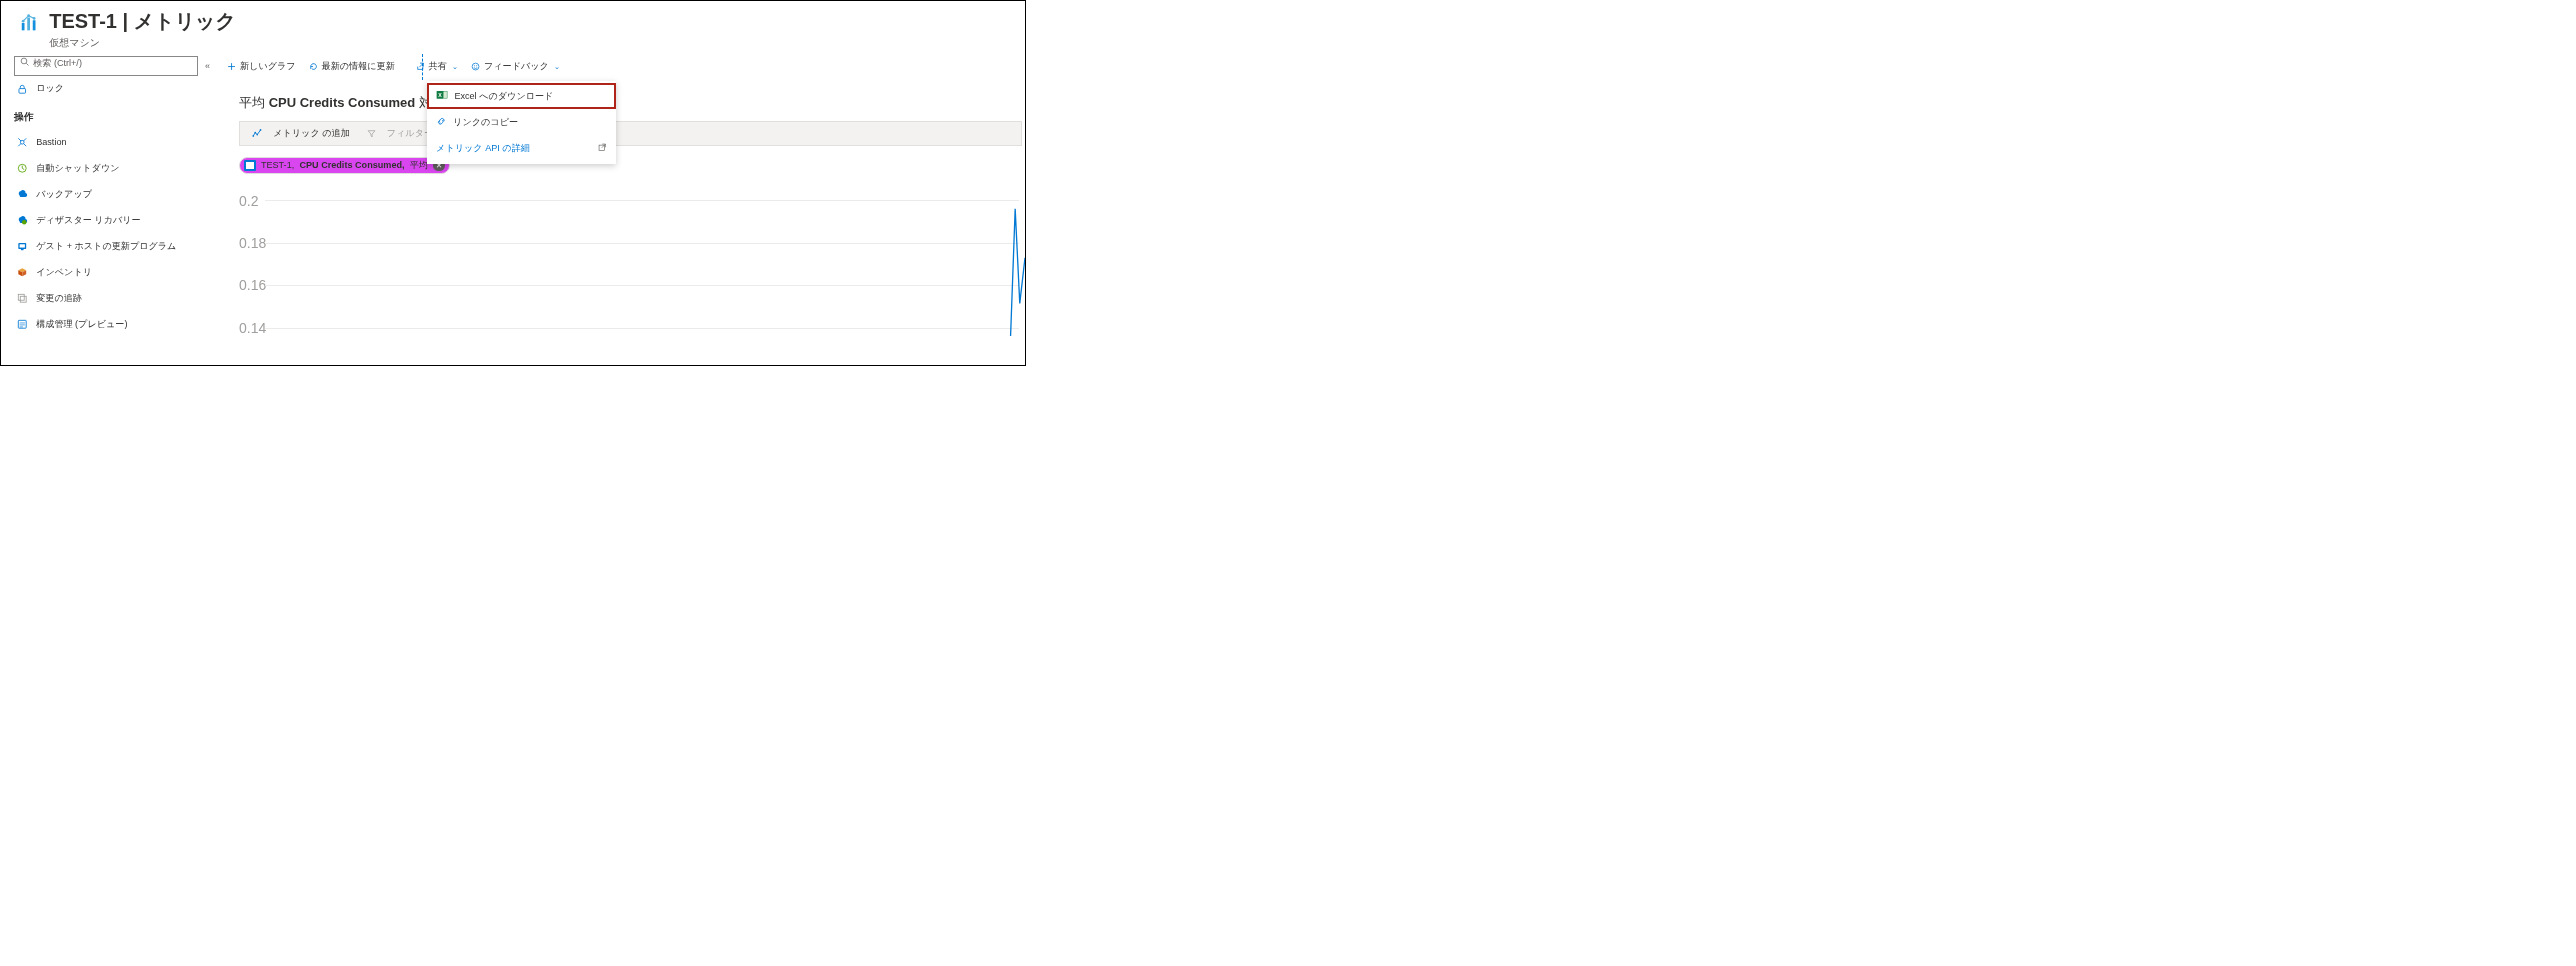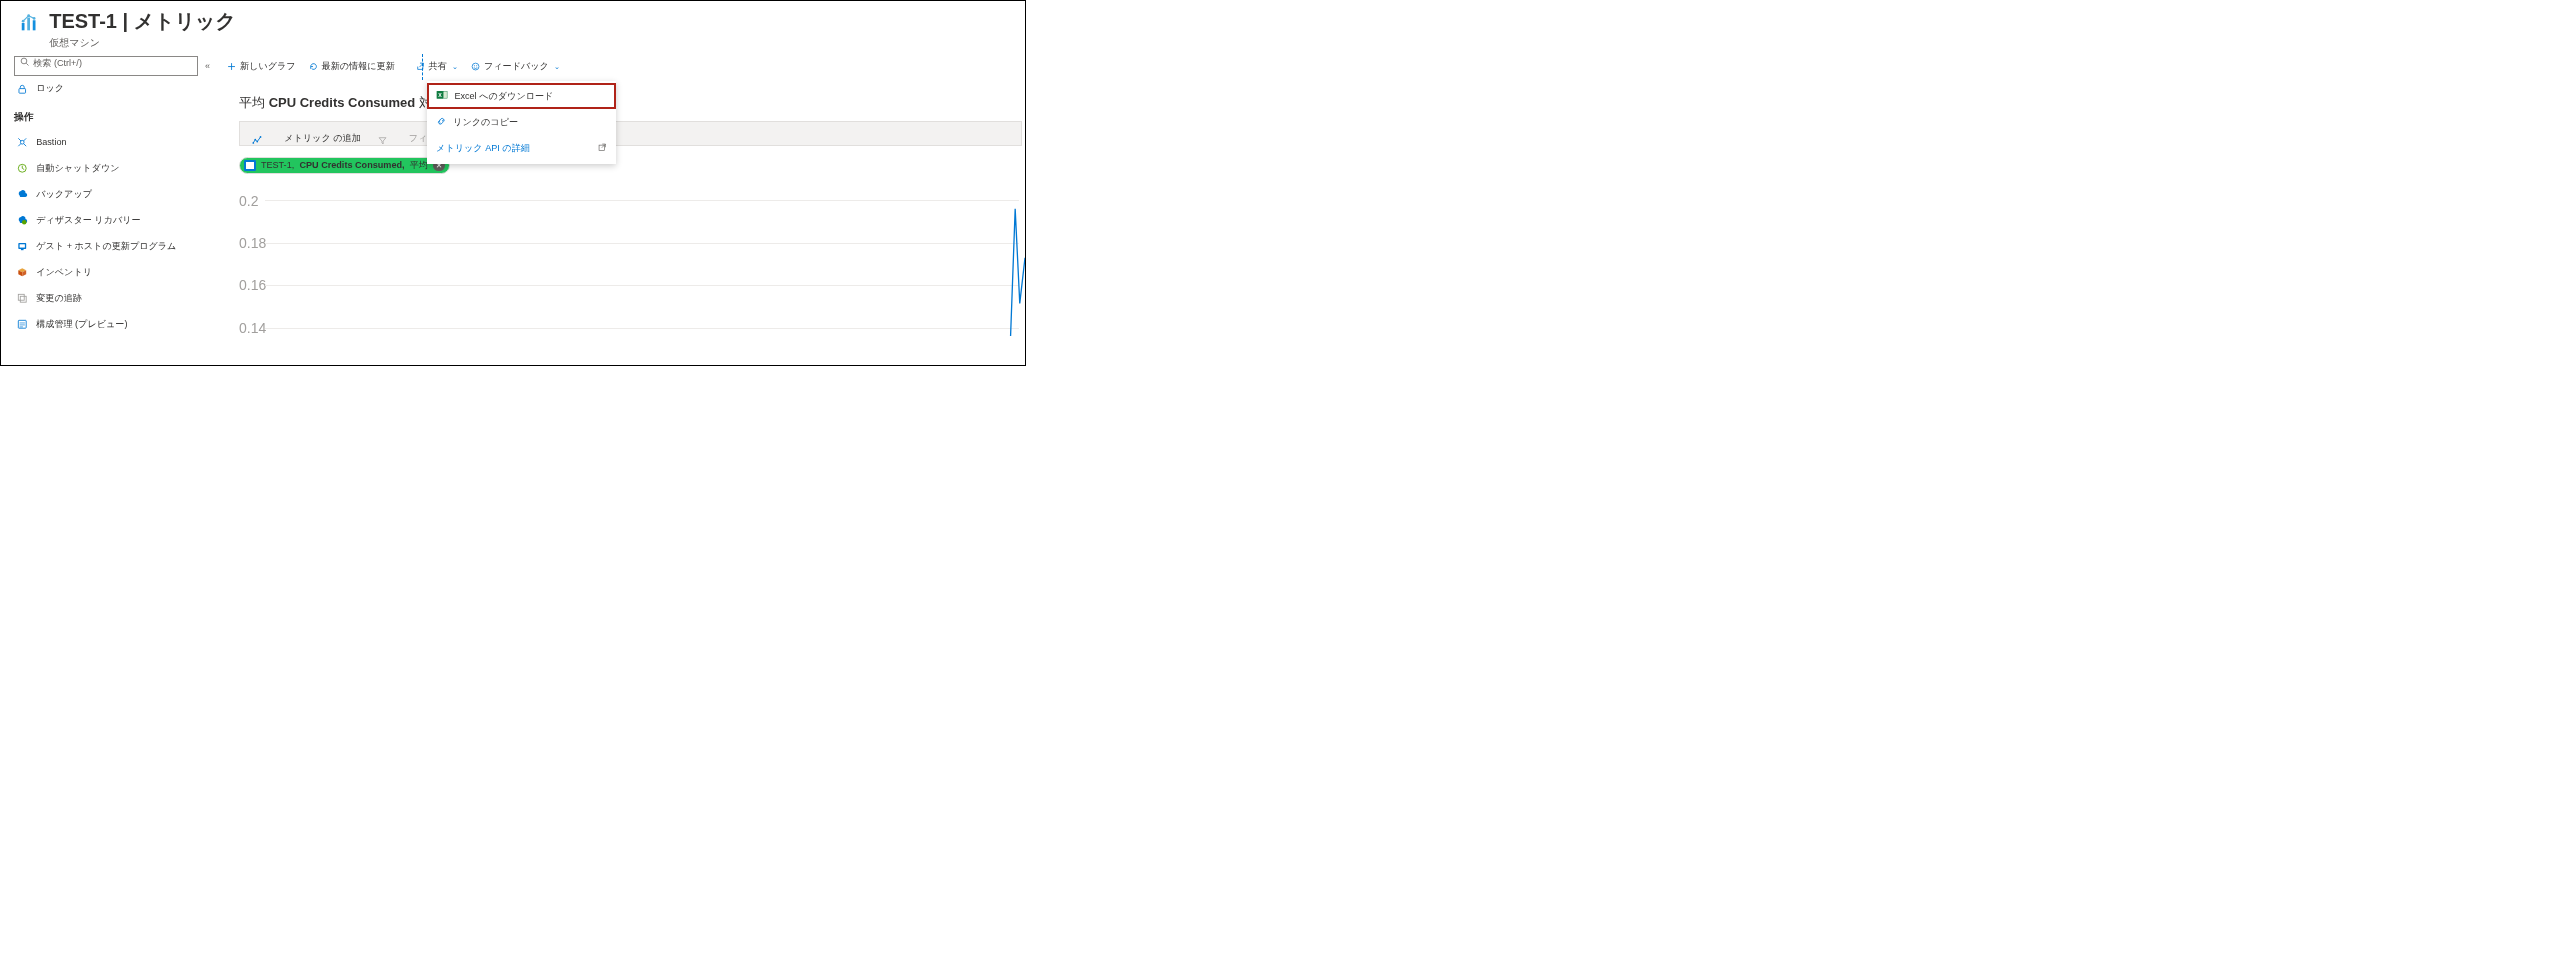--- a/index.html
+++ b/index.html
@@ -99,31 +99,31 @@
   .chart-toolbar {
     display:flex; align-items:center;
     height:25px;
     background:#f3f2f1;
     border:0.7px solid #e1dfdd;
     margin: 6.5px 0 0 29px;
     margin-right: 2.6px;
     padding-left: 5.2px;
     gap: 3.9px;
   }
-  .ctb-btn { display:flex; align-items:flex-end; gap:22px; padding:0 6.5px; height:100%; cursor:pointer; font-size:9.1px; }
+  .ctb-btn { display:flex; align-items:center; gap:11px; padding:0 6.5px; height:100%; cursor:pointer; font-size:9.1px; }
   .ctb-btn .icon { color:#0078d4; display:flex; }
   .metric-pill {
     display:inline-flex; align-items:center;
     gap:5.2px;
     border:0.7px solid #e1dfdd;
     border-radius: 9.1px;
     padding: 1.3px 3.9px 1.3px 3.9px;
     margin: 10.5px 0 0 29px;
     font-size:9.1px;
-    background:#22c55e;
+    background:#d946ef;
   }
   .metric-pill .vm-icon { width:11.8px; height:11.8px; background:#0078d4; border-radius:1.3px; position:relative; }
   .metric-pill .vm-icon::after{content:"";position:absolute;left:2px;top:2px;right:2px;bottom:2px;background:#fff;}
   .metric-pill .bold { font-weight:700; }
   .metric-pill .close {
     width:11.8px;height:11.8px;border-radius:50%;
     background:#605e5c;color:#fff;display:flex;
     align-items:center;justify-content:center;
     font-size:7.8px;line-height:1;
   }

